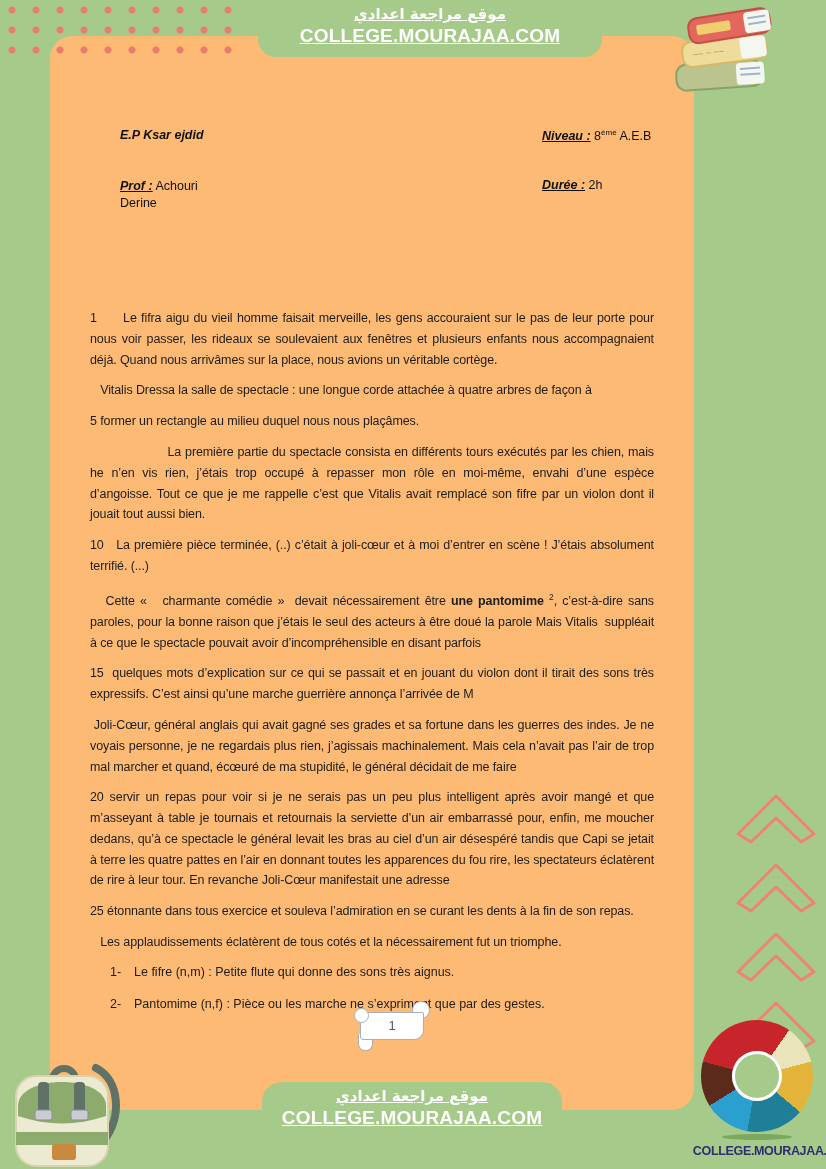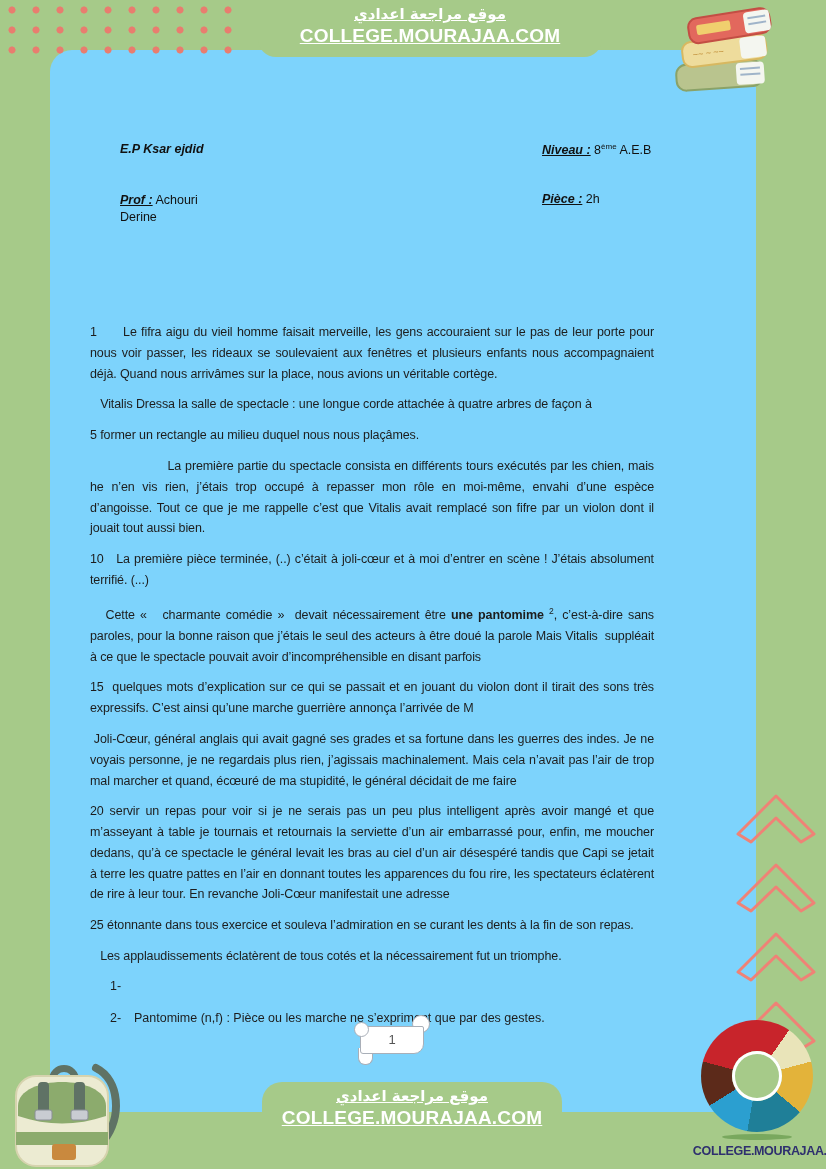--- a/index.html
+++ b/index.html
@@ -3,22 +3,22 @@
 <meta charset="utf-8">
 <style>
   html,body{margin:0;padding:0;background:#e8e8e8;}
   .page{
     position:relative;width:826px;height:1169px;margin:0 auto;
     background:#a6ca89;overflow:hidden;
     font-family:"Liberation Sans",sans-serif;
   }
   
   .panel{
-    position:absolute;left:50px;top:50px;width:706px;height:1074px;
-    background:#7dd3fc;border-radius:22px;z-index:1;
+    position:absolute;left:50px;top:36px;width:644px;height:1074px;
+    background:#fdba74;border-radius:22px;z-index:1;
   }
   
   .site-header-tab{
     position:absolute;left:258px;top:0;width:344px;height:57px;
     background:#a6ca89;border-radius:0 0 18px 18px;z-index:4;
     text-align:center;color:#ffffff;
   }
   .site-footer-band{
     position:absolute;left:0;top:1112px;width:826px;height:57px;
     background:#a6ca89;z-index:2;
@@ -133,41 +133,42 @@
 <body>
 
 <div class="page">
 
   <div class="panel">
 
     <div class="doc-head">
       <div class="school">E.P Ksar ejdid</div>
       <div class="prof"><span class="lbl">Prof :</span><span> Achouri Derine</span></div>
       <div class="meta-niveau"><span class="lbl">Niveau :</span><span> 8</span><sup>ème</sup><span> A.E.B</span></div>
-      <div class="meta-duree"><span class="lbl">Pièce :</span><span> 2h</span></div>
+      <div class="meta-duree"><span class="lbl">Durée :</span><span> 2h</span></div>
     </div>
 
 
     <div class="doc-body">
       <div id="paragraphs">
           <p><span>1      Le fifra aigu du vieil homme faisait merveille, les gens accouraient sur le pas de leur porte pour nous voir passer, les rideaux se soulevaient aux fenêtres et plusieurs enfants nous accompagnaient déjà. Quand nous arrivâmes sur la place, nous avions un véritable cortège.</span></p>
           <p><span>   Vitalis Dressa la salle de spectacle : une longue corde attachée à quatre arbres de façon à</span></p>
           <p><span>5 former un rectangle au milieu duquel nous nous plaçâmes.</span></p>
           <p><span>                    La première partie du spectacle consista en différents tours exécutés par les chien, mais he n’en vis rien, j’étais trop occupé à repasser mon rôle en moi-même, envahi d’une espèce d’angoisse. Tout ce que je me rappelle c’est que Vitalis avait remplacé son fifre par un violon dont il jouait tout aussi bien.</span></p>
           <p><span>10   La première pièce terminée, (..) c’était à joli-cœur et à moi d’entrer en scène ! J’étais absolument terrifié. (...)</span></p>
           <p><span>   Cette «   charmante comédie »  devait nécessairement être </span><span class="bold">une pantomime</span><span> </span><sup>2</sup><span>, c’est-à-dire sans paroles, pour la bonne raison que j’étais le seul des acteurs à être doué la parole Mais Vitalis  suppléait à ce que le spectacle pouvait avoir d’incompréhensible en disant parfois</span></p>
           <p><span>15  quelques mots d’explication sur ce qui se passait et en jouant du violon dont il tirait des sons très expressifs. C’est ainsi qu’une marche guerrière annonça l’arrivée de M</span></p>
           <p><span> Joli-Cœur, général anglais qui avait gagné ses grades et sa fortune dans les guerres des indes. Je ne voyais personne, je ne regardais plus rien, j’agissais machinalement. Mais cela n’avait pas l’air de trop mal marcher et quand, écœuré de ma stupidité, le général décidait de me faire</span></p>
           <p><span>20 servir un repas pour voir si je ne serais pas un peu plus intelligent après avoir mangé et que m’asseyant à table je tournais et retournais la serviette d’un air embarrassé pour, enfin, me moucher dedans, qu’à ce spectacle le général levait les bras au ciel d’un air désespéré tandis que Capi se jetait à terre les quatre pattes en l’air en donnant toutes les apparences du fou rire, les spectateurs éclatèrent de rire à leur tour. En revanche Joli-Cœur manifestait une adresse</span></p>
           <p><span>25 étonnante dans tous exercice et souleva l’admiration en se curant les dents à la fin de son repas.</span></p>
           <p><span>   Les applaudissements éclatèrent de tous cotés et la nécessairement fut un triomphe.</span></p>
         </div>
       <div class="footnotes" id="footnotes">
           <div class="footnote">
             <span class="num">1-</span>
+            <span>Le fifre (n,m) : Petite flute qui donne des sons très aignus.</span>
           </div>
           <div class="footnote">
             <span class="num">2-</span>
             <span>Pantomime (n,f) : Pièce ou les marche  ne s’expriment que par des gestes.</span>
           </div>
         </div>
     </div>
 
     <div class="page-scroll">
       <div class="ps-tail"></div>

